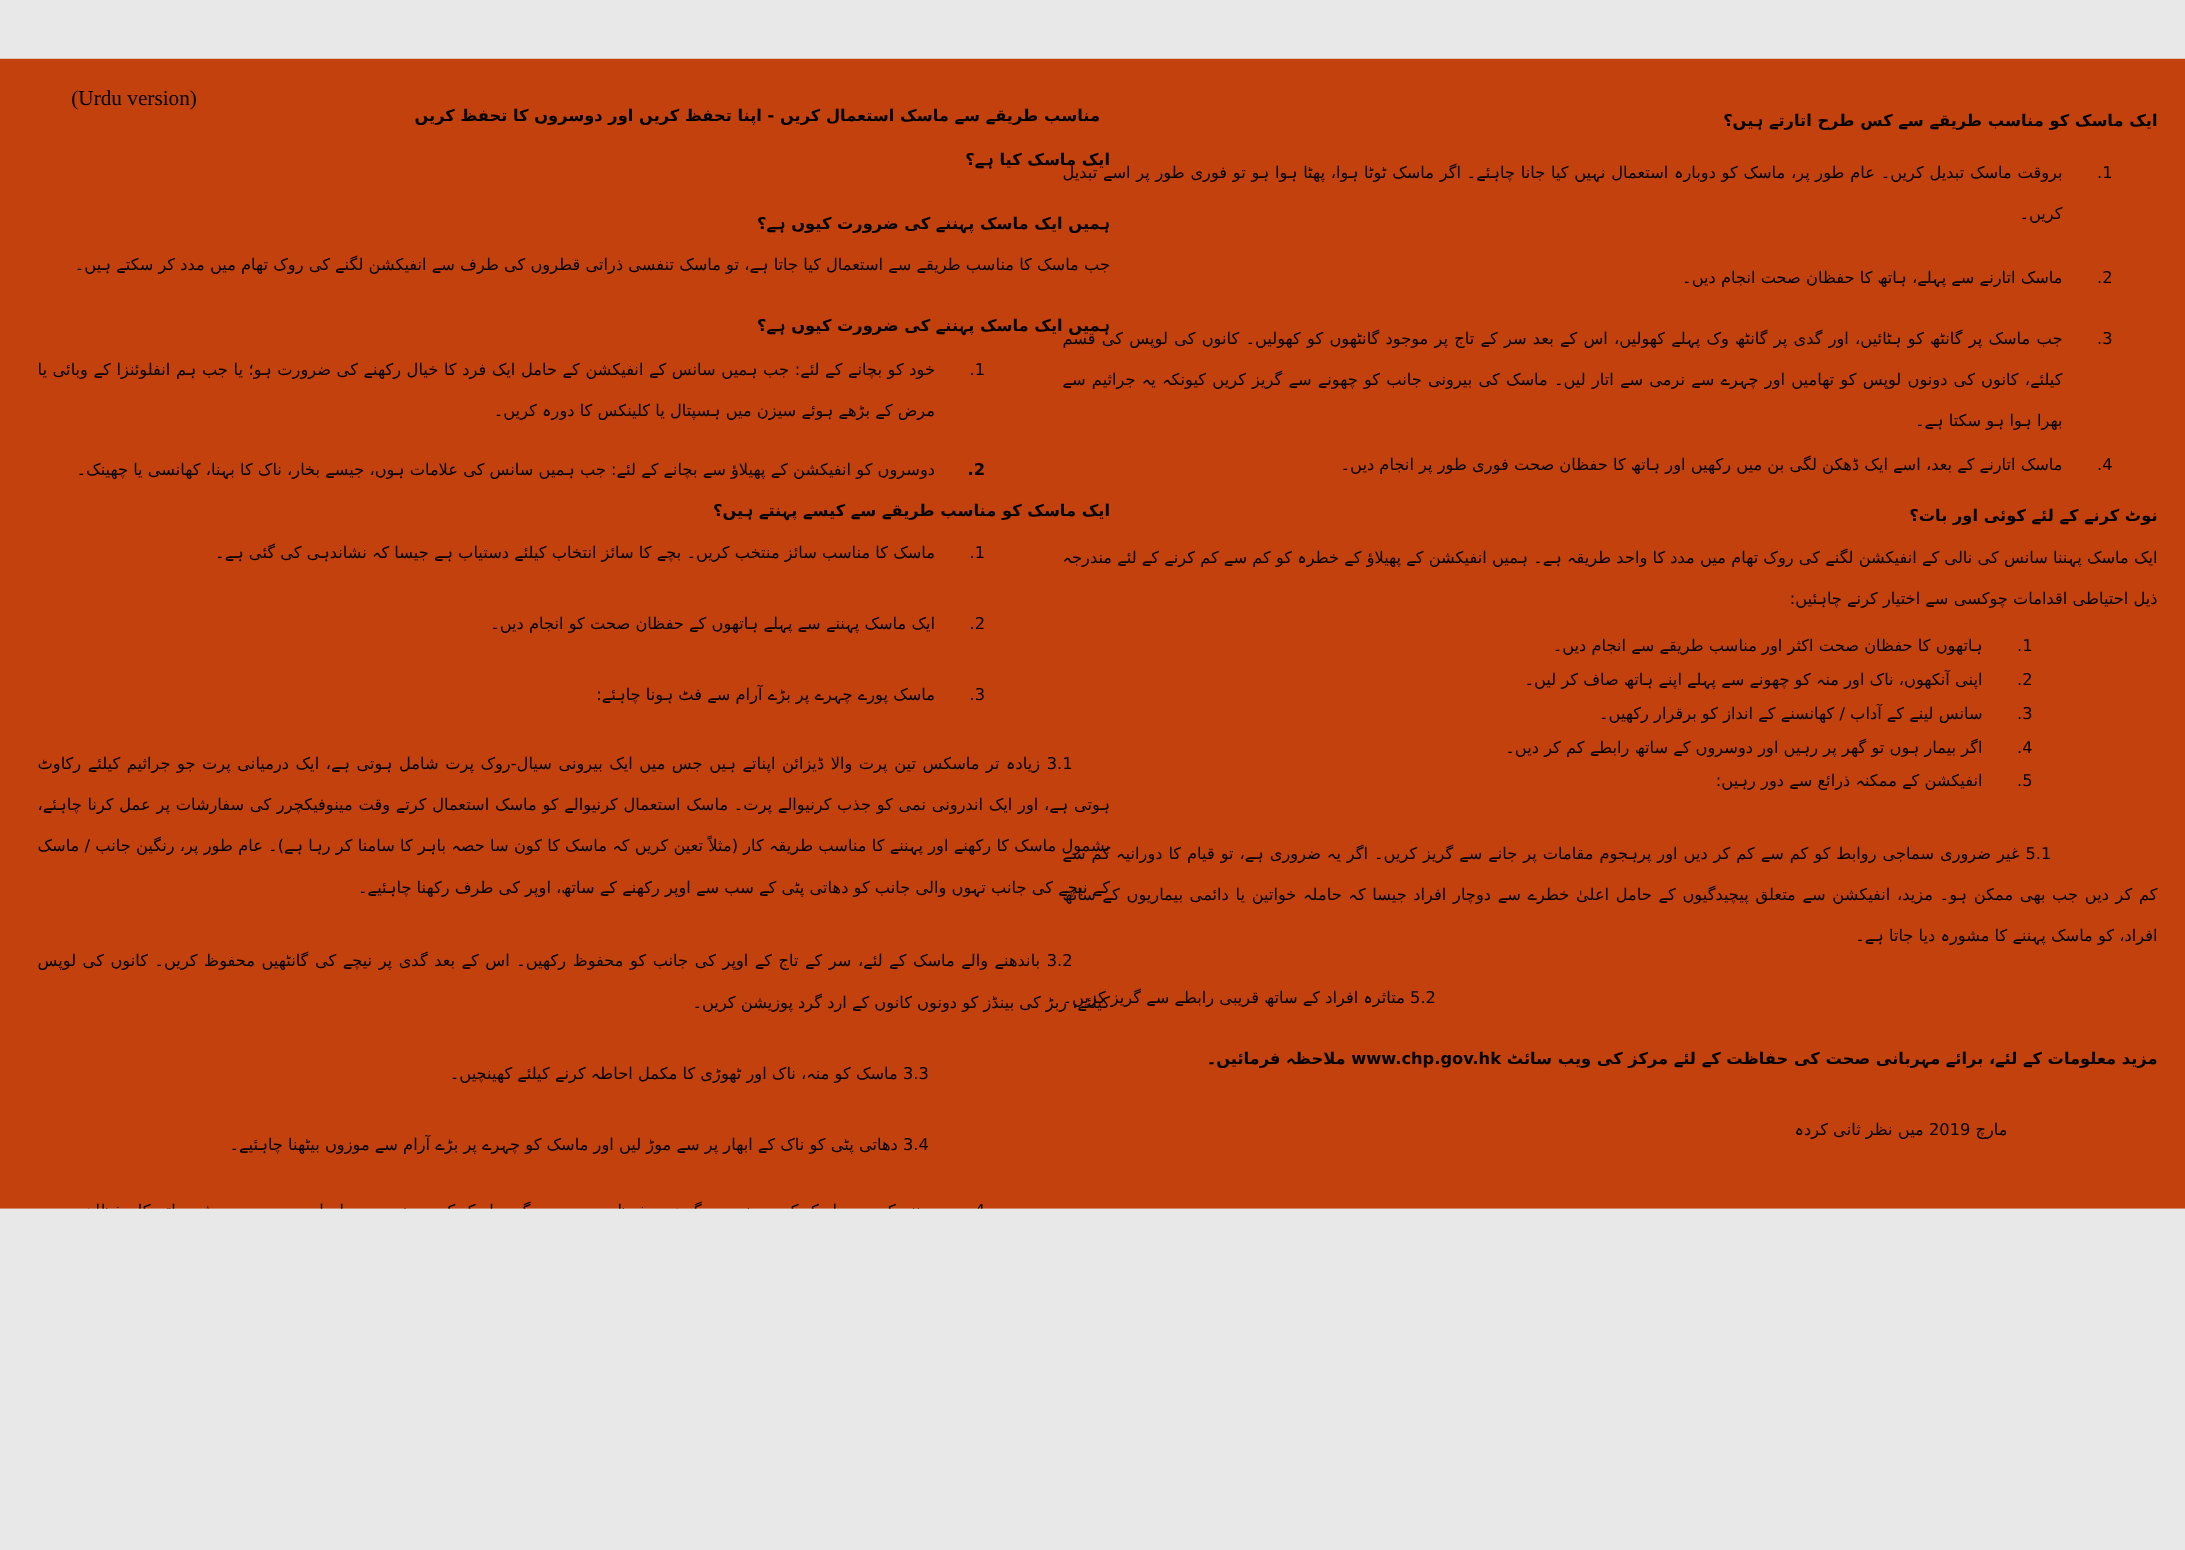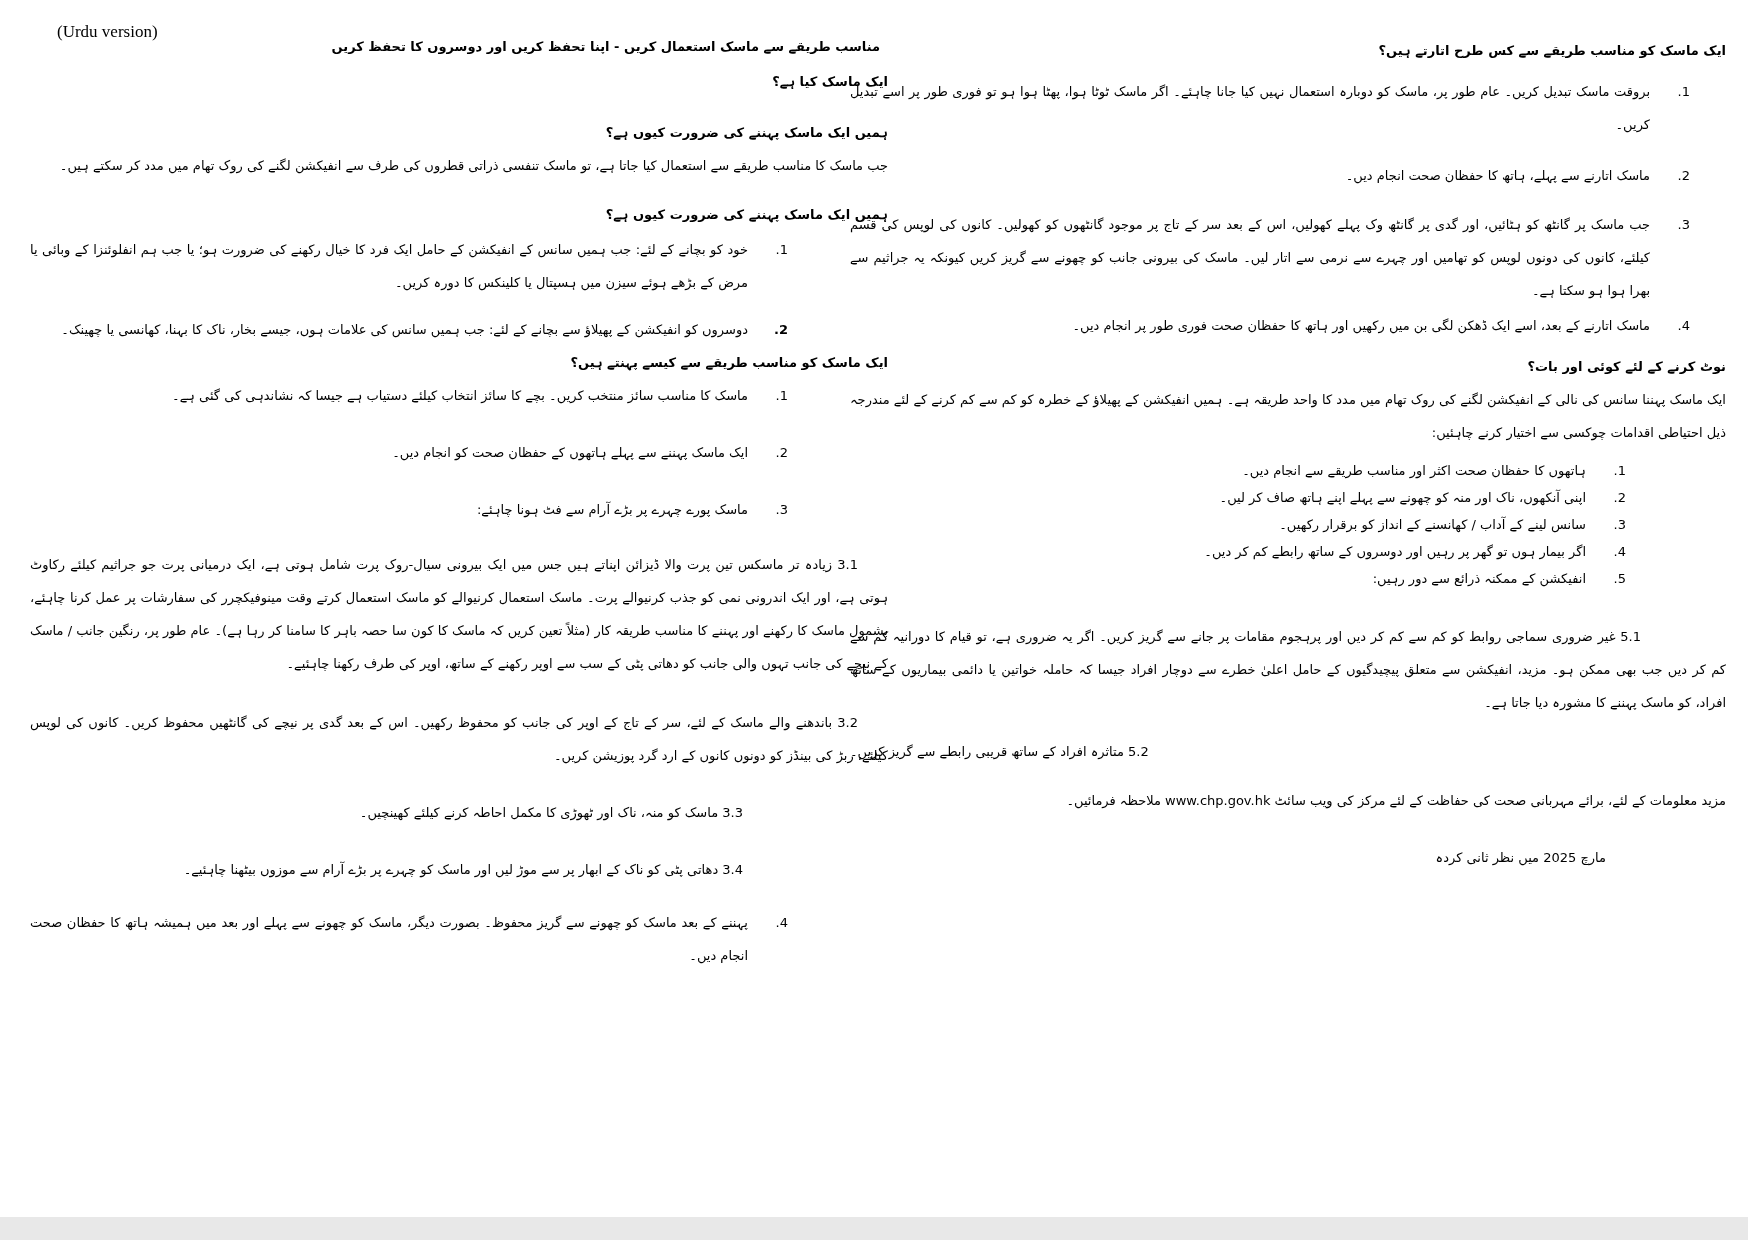--- a/index.html
+++ b/index.html
@@ -1,21 +1,22 @@
 <!DOCTYPE html>
 <html><head>
 <meta charset="utf-8">
 <style>
   html,body{margin:0;padding:0;background:#e8e8e8;}
   .page{
     position:relative;
-    width:1748px;height:1217px;
-    background:#ffffff;color:#000000;
+    width:1748px;height:920px;
+    background:#c2410c;color:#000000;
     font-family:"DejaVu Sans",sans-serif;
     overflow:hidden;
+    margin-top:47px;
   }
   .lang-note{
     position:absolute;left:57px;top:22px;
     font-family:"Liberation Serif","DejaVu Serif",serif;
     font-size:17px;direction:ltr;color:#000;
   }
   .col{
     position:absolute;
     direction:rtl;
     font-size:13px;
@@ -31,21 +32,21 @@
   .li{display:flex;gap:14px;}
   .li .num{flex:0 0 26px;text-align:right;}
   .li .txt{flex:1;}
   .indent-wide{padding-right:100px;}
   .indent-narrow{padding-right:36px;}
   .sub{text-indent:30px;}
   .sub-short{text-indent:145px;text-align:right;}
   .sub51{text-indent:85px;}
   .sub52{text-indent:100px;text-align:left;}
   .smalllist{line-height:27px;}
-  .footer-note{text-align:right;}
+  .footer-note{text-align:right;font-weight:bold;}
   .revised{padding-right:120px;text-align:right;}
 </style>
 </head>
 <body>
 
 <div class="page">
 
   <div class="lang-note">(Urdu version)</div>
 
   <div class="col col-left">
@@ -136,16 +137,16 @@
       <div class="li indent-wide">
         <span class="num">5.</span>
         <div class="txt">انفیکشن کے ممکنہ ذرائع سے دور رہیں:</div>
       </div>
     </div>
 
     <p class="sub51" style="margin-top:28px">5.1 غیر ضروری سماجی روابط کو کم سے کم کر دیں اور پرہجوم مقامات پر جانے سے گریز کریں۔ اگر یہ ضروری ہے، تو قیام کا دورانیہ کم سے کم کر دیں جب بھی ممکن ہو۔ مزید، انفیکشن سے متعلق پیچیدگیوں کے حامل اعلیٰ خطرے سے دوچار افراد جیسا کہ حاملہ خواتین یا دائمی بیماریوں کے ساتھ افراد، کو ماسک پہننے کا مشورہ دیا جاتا ہے۔</p>
     <p class="sub52" style="margin-top:16px">5.2 متاثرہ افراد کے ساتھ قریبی رابطے سے گریز کریں۔</p>
 
     <p class="footer-note" style="margin-top:16px">مزید معلومات کے لئے، برائے مہربانی صحت کی حفاظت کے لئے مرکز کی ویب سائٹ www.chp.gov.hk ملاحظہ فرمائیں۔</p>
-    <p class="revised" style="margin-top:24px">مارچ 2025 میں نظر ثانی کردہ</p>
+    <p class="revised" style="margin-top:24px">مارچ 2019 میں نظر ثانی کردہ</p>
   </div>
 
 </div>
 
 </body></html>

